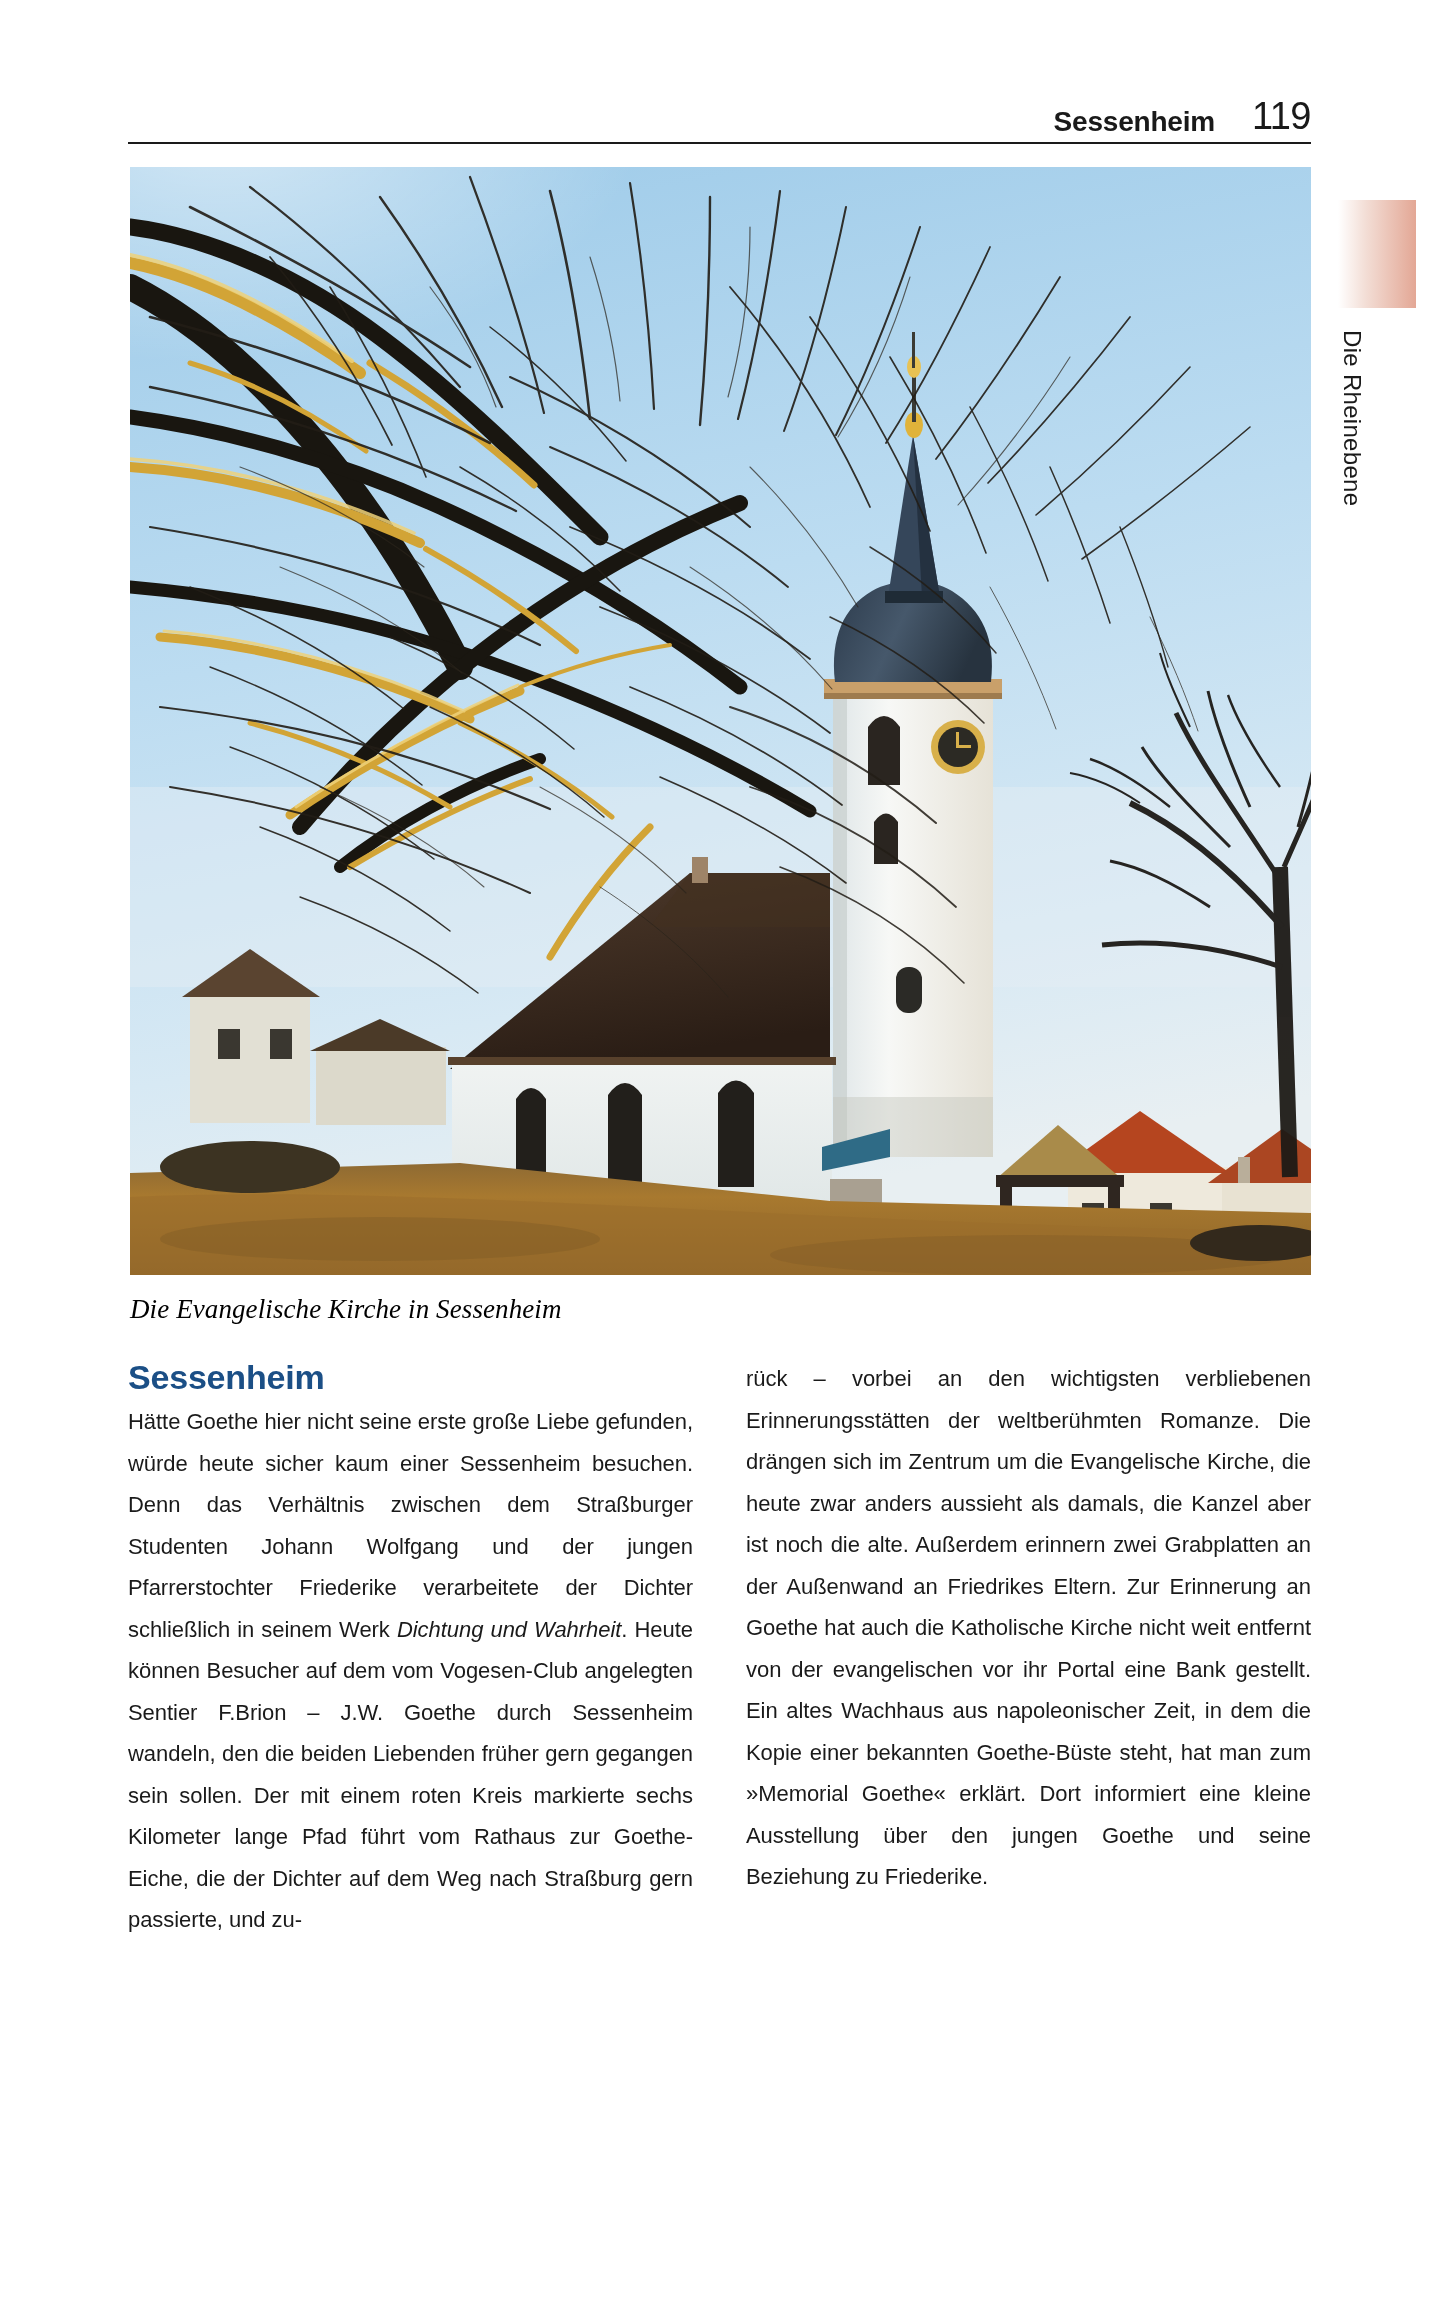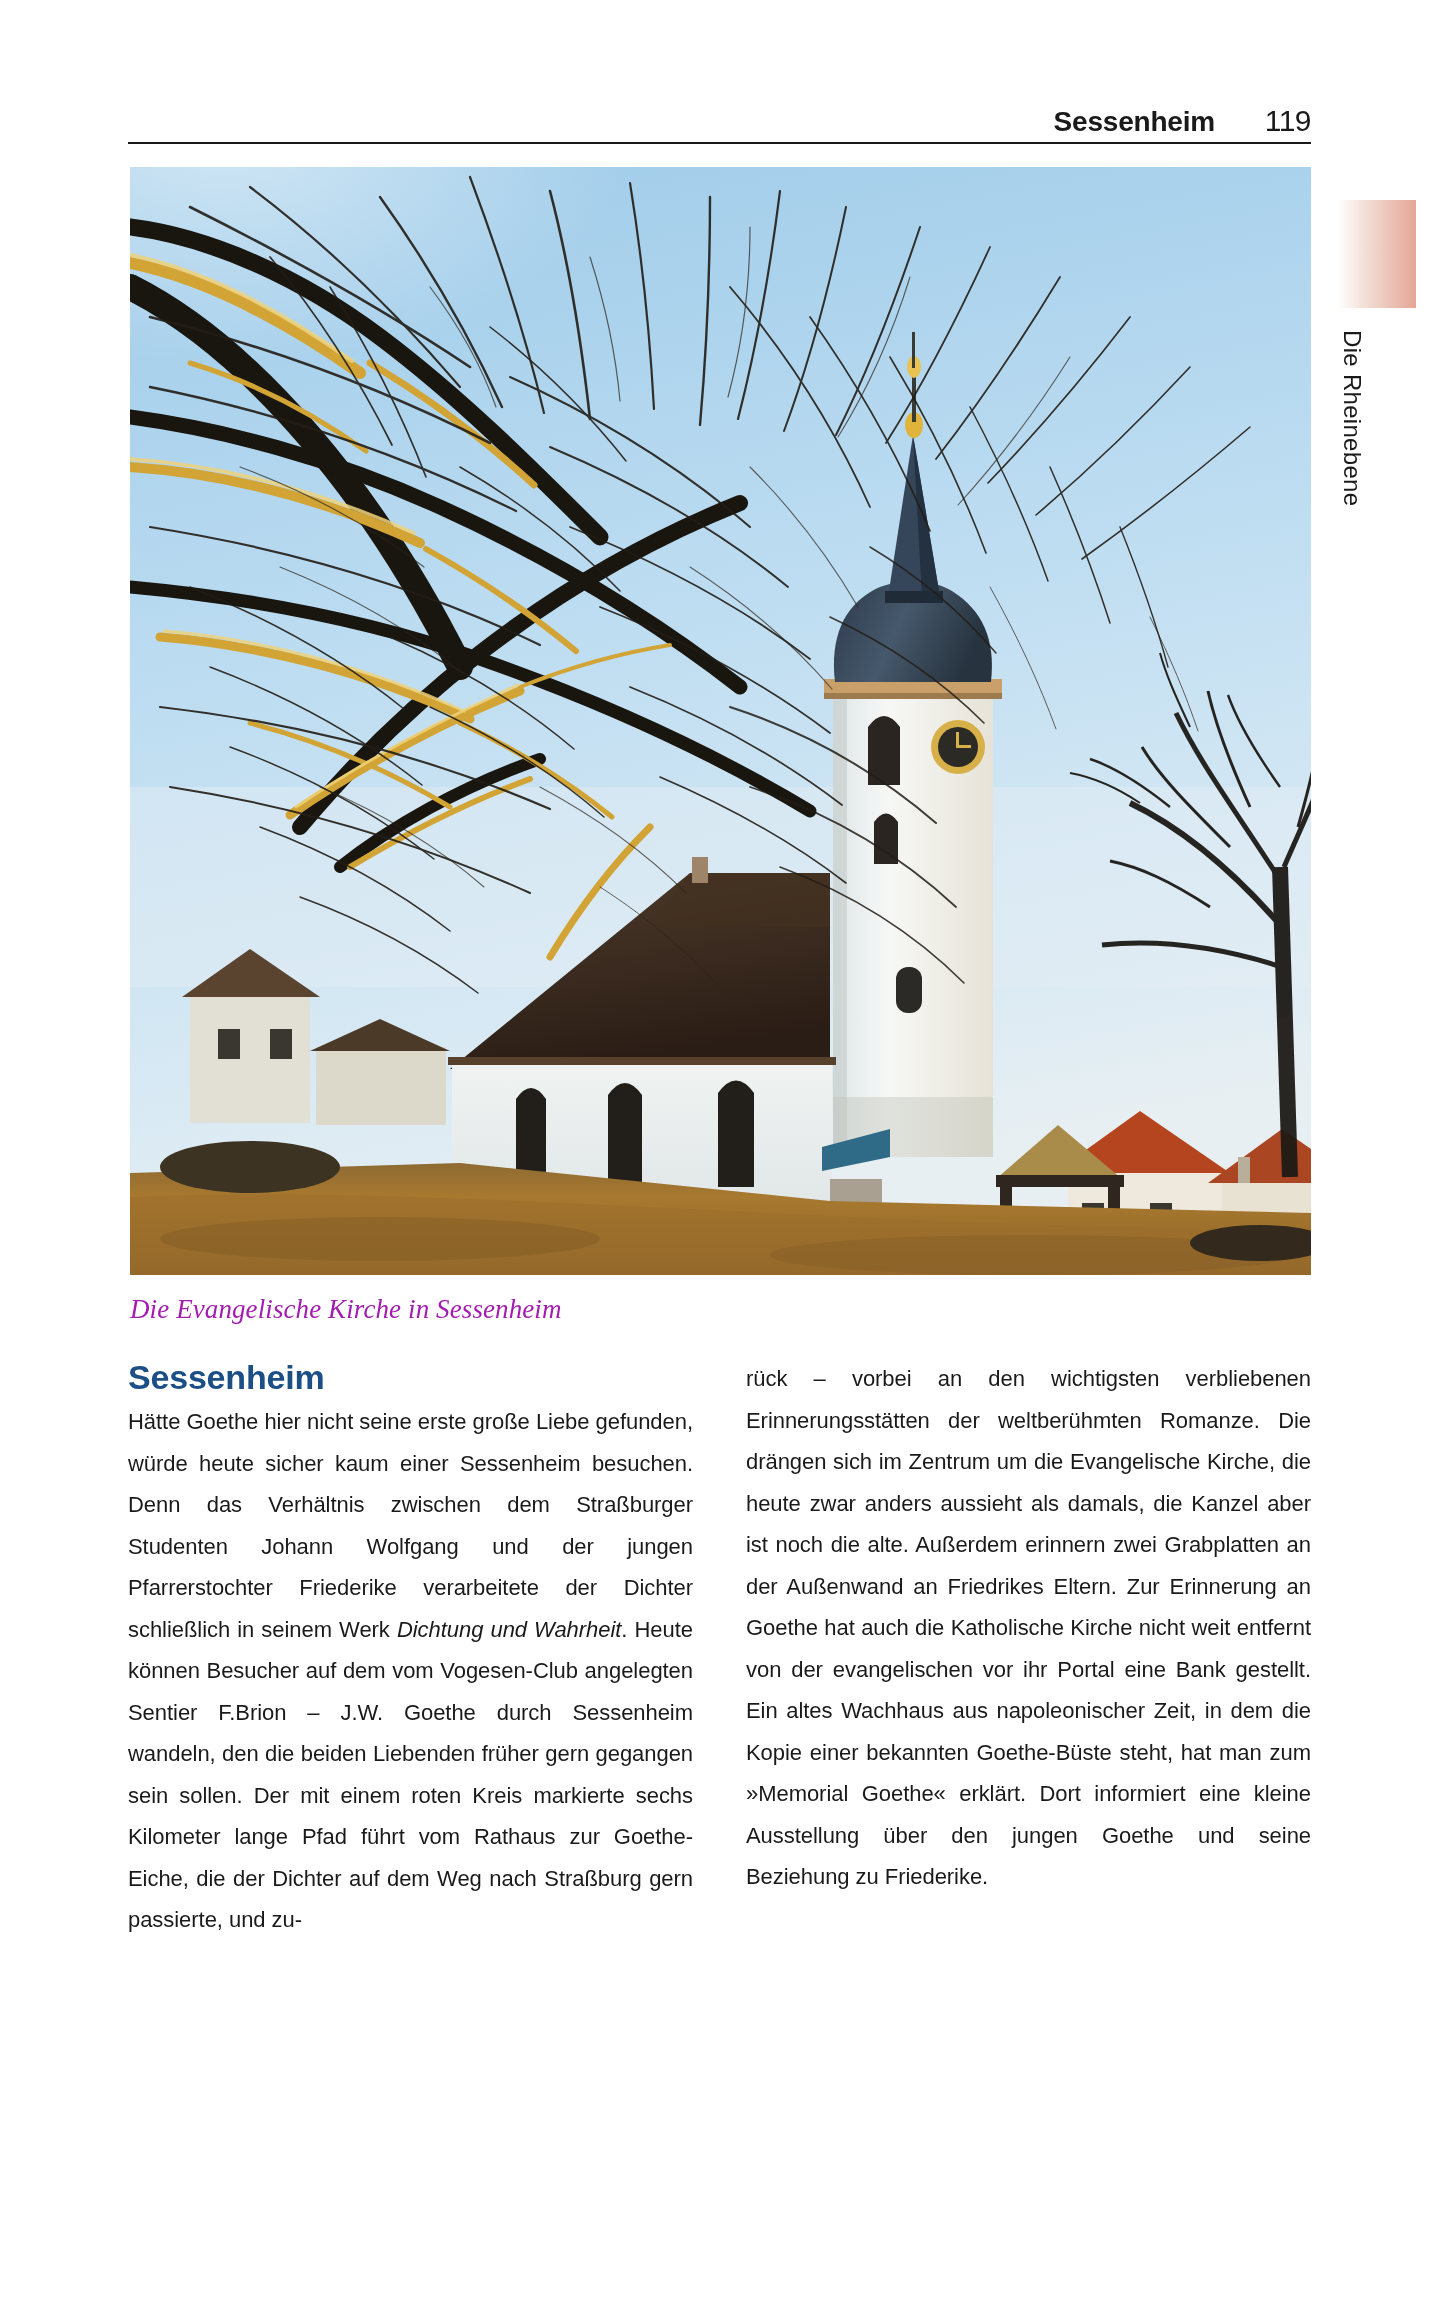--- a/index.html
+++ b/index.html
@@ -37,21 +37,21 @@
     font-size: 28px;
     font-weight: bold;
     color: #1a1a1a;
     letter-spacing: -0.2px;
     white-space: nowrap;
   }
   .rh-page {
     position: absolute;
     right: 0;
     bottom: 6px;
-    font-size: 30px;
+    font-size: 38px;
     font-weight: 400;
     color: #1a1a1a;
     letter-spacing: -0.5px;
   }
   .rh-rule {
     position: absolute;
     left: 0;
     right: 0;
     bottom: 0;
     height: 2px;
@@ -100,21 +100,21 @@
 
   
   .caption {
     position: absolute;
     left: 130px;
     top: 1294px;
     width: 900px;
     font-family: "Liberation Serif", serif;
     font-style: italic;
     font-size: 27px;
-    color: #a21caf;
+    color: #000000;
     letter-spacing: 0.1px;
   }
 
   
   .columns {
     position: absolute;
     left: 128px;
     top: 1358px;
     width: 1183px;
     height: 830px;

